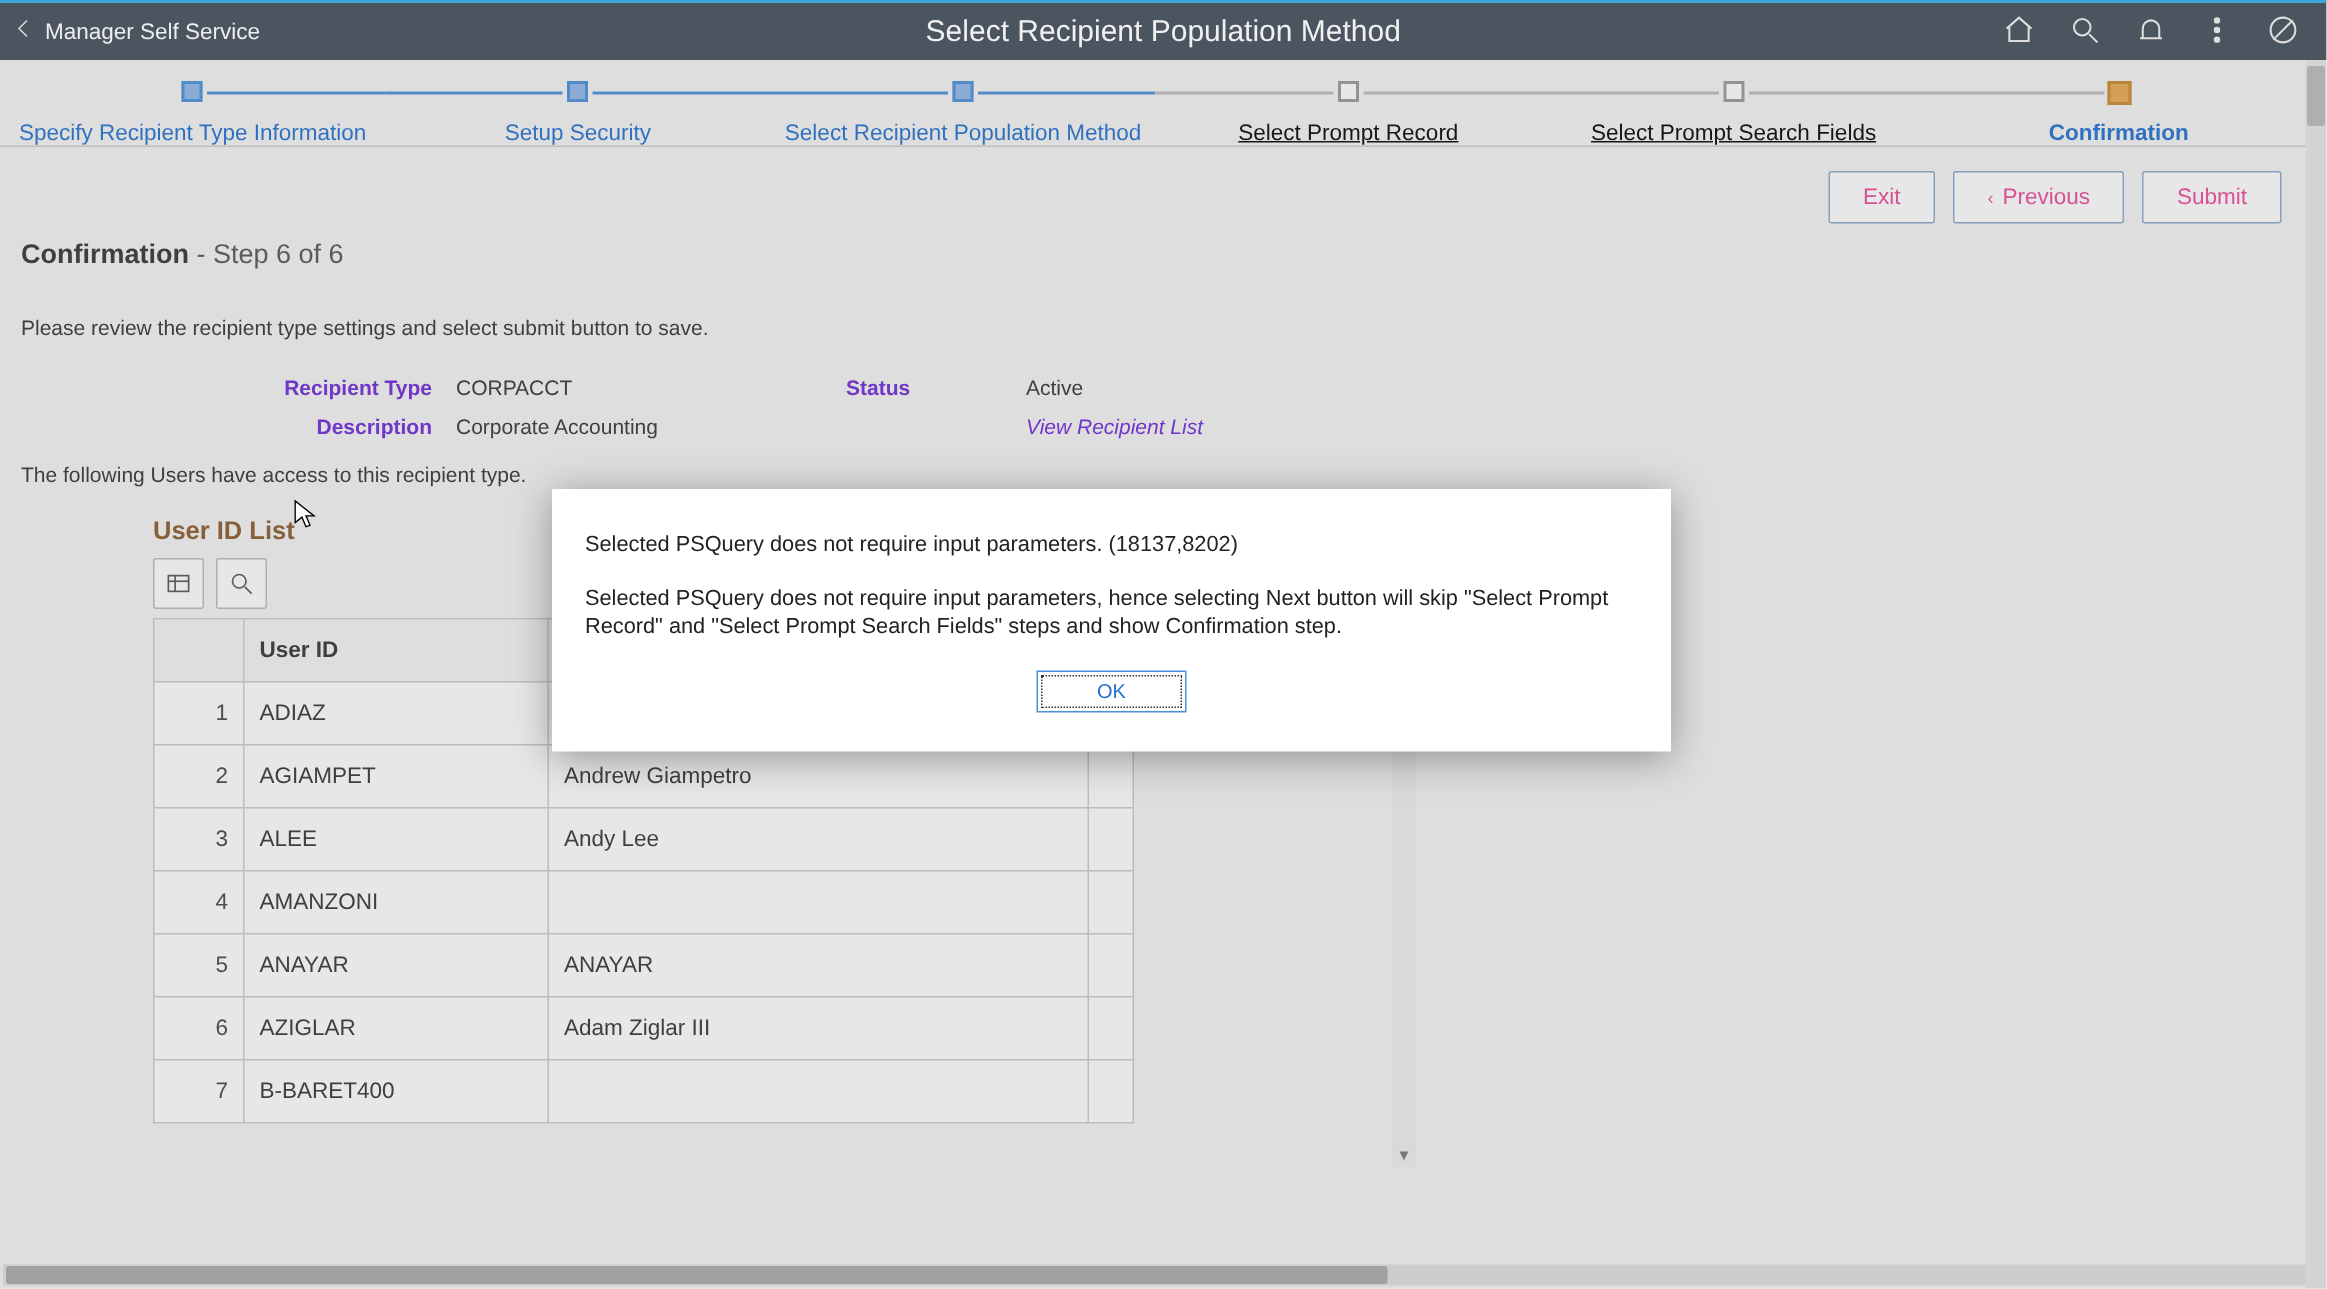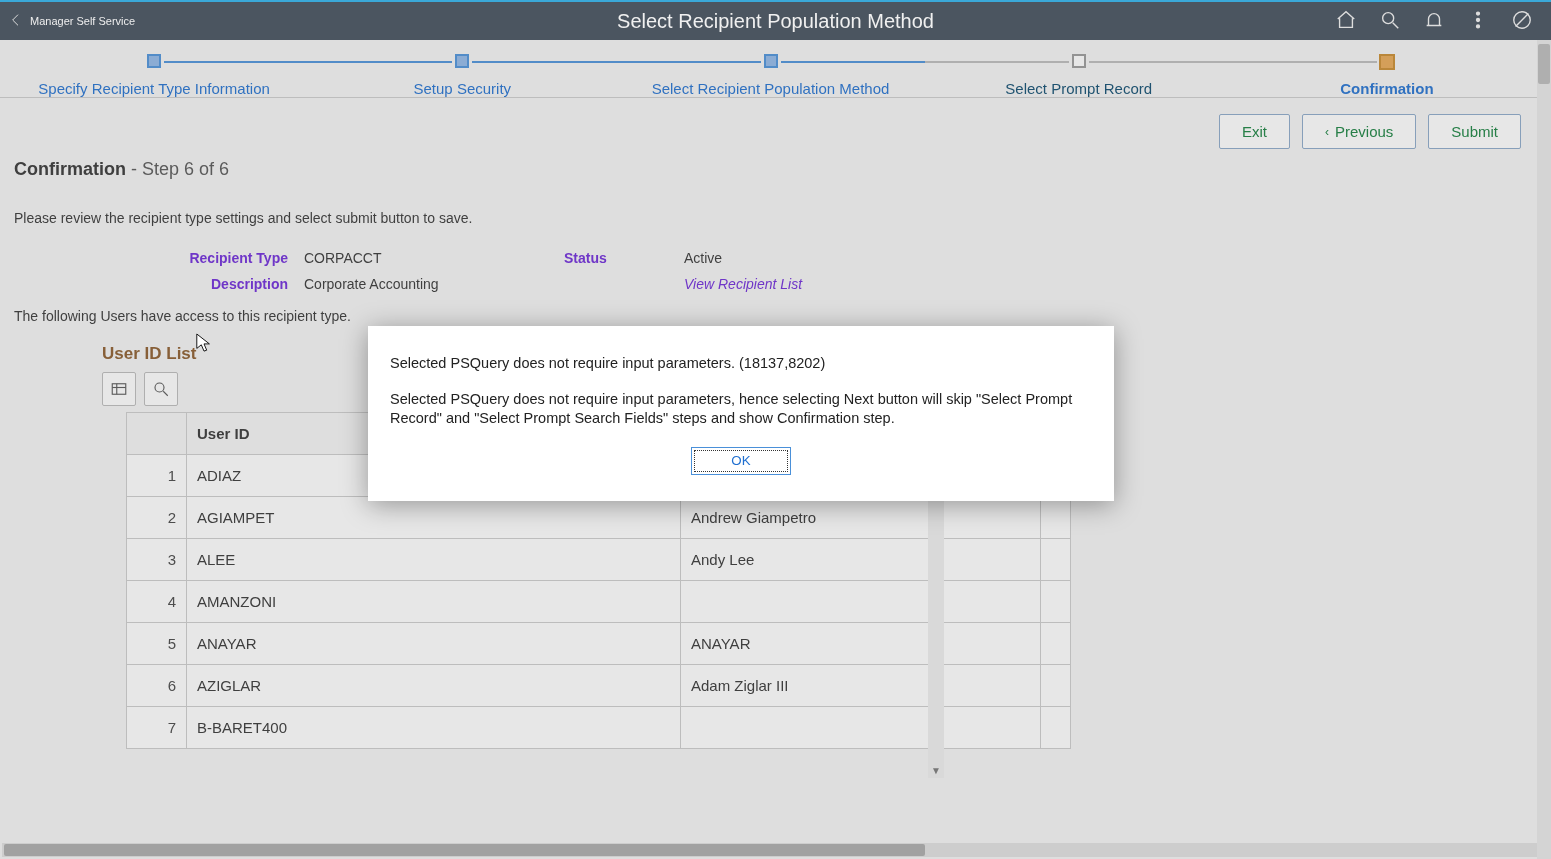--- a/index.html
+++ b/index.html
@@ -21,21 +21,21 @@
     color: #eee;
     position: relative;
     border-top: 2px solid #3aa8d8;
   }
   .topbar .back {
     display: flex;
     align-items: center;
     gap: 6px;
     padding: 0 10px 0 8px;
     cursor: pointer;
-    font-size: 11px;
+    font-size: 15px;
   }
   .topbar .title {
     position: absolute;
     left: 50%;
     transform: translateX(-50%);
     font-size: 20px;
     color: #f0f0f0;
   }
   .topbar .right-icons {
     margin-left: auto;
@@ -69,21 +69,21 @@
     margin: 0 10px 0 0;
   }
   .step {
     position: relative;
     text-align: center;
     color: #1f6fd0;
     font-size: 15px;
     padding-top: 26px;
     flex: 1;
   }
-  .step.disabled { color: #0c4a6e; }
+  .step.disabled { color: #000000; text-decoration: underline; }
   .step.current { color: #1f6fd0; font-weight: bold; }
   .step .box {
     position: absolute;
     top: 0;
     left: 50%;
     transform: translateX(-50%);
     width: 14px; height: 14px;
     border: 2px solid #4a90d9;
     background: #8fb8e8;
   }
@@ -105,21 +105,21 @@
   .action-row {
     display:flex;
     justify-content:flex-end;
     gap:12px;
     padding: 16px 30px 0 0;
   }
   .btn {
     padding: 8px 22px;
     border: 1px solid #8aa8c8;
     background: #fff;
-    color: #15803d;
+    color: #ec4899;
     font-size:15px;
     border-radius:2px;
     cursor:pointer;
     display:inline-flex;
     align-items:center;
     gap:6px;
   }
   .btn .chev { font-size:12px; }
 
   .main {
@@ -145,23 +145,22 @@
   .toolbar { display:flex; gap:8px; margin-bottom: 0;}
   .tb-btn {
     width:34px; height:34px; border:1px solid #bbb; background:#fff;
     display:flex; align-items:center; justify-content:center; cursor:pointer;
     border-radius:2px;
   }
   .tb-btn svg { width:18px; height:18px; stroke:#555; fill:none; stroke-width:1.5;}
 
   .grid-wrap { position:relative; margin-top:6px;}
   .grid {
-    width: 945px;
+    width: 654px;
     border-collapse: collapse;
-    margin-left: 24px;
   }
   .grid th, .grid td {
     border: 1px solid #ccc;
     padding: 12px 10px;
     text-align:left;
     font-size:15px;
     background:#fff;
   }
   .grid th { background:#f5f5f5; font-weight:bold; color:#333;}
   .grid td.idx { text-align:right; width:60px; color:#444;}
@@ -274,20 +273,24 @@
       <span>Setup Security</span>
     </div>
     <div class="step">
       <div class="line-l"></div><div class="box"></div><div class="line-r"></div>
       <span>Select Recipient Population Method</span>
     </div>
     <div class="step disabled">
       <div class="line-l"></div><div class="box"></div><div class="line-r"></div>
       <span>Select Prompt Record</span>
     </div>
+    <div class="step disabled">
+      <div class="line-l"></div><div class="box"></div><div class="line-r"></div>
+      <span>Select Prompt Search Fields</span>
+    </div>
     <div class="step current">
       <div class="line-l"></div><div class="box"></div>
       <span>Confirmation</span>
     </div>
   </div>
 
   <div class="action-row">
     <button class="btn">
         <span>Exit</span>
       </button>

